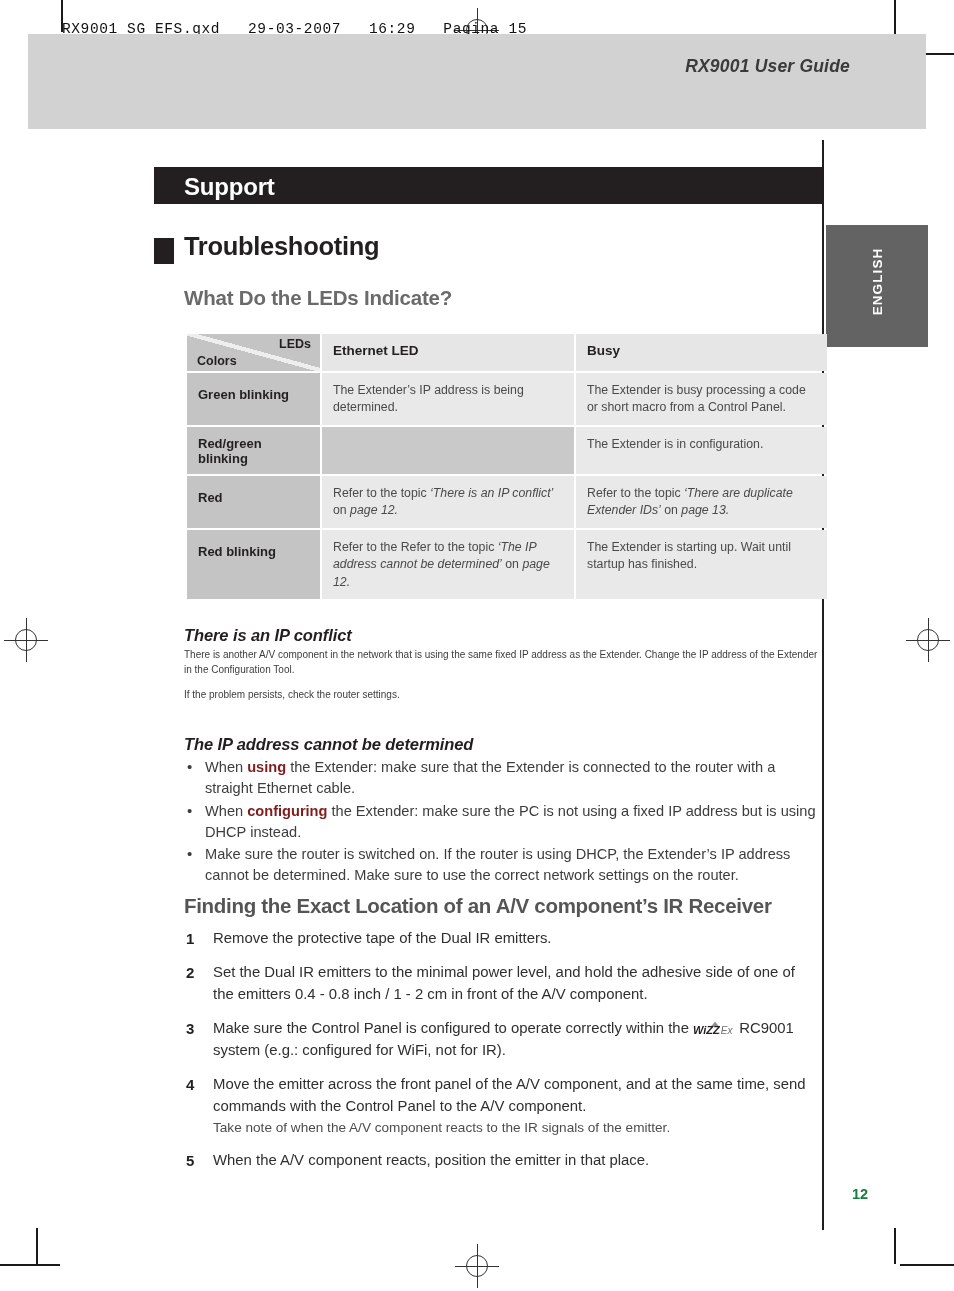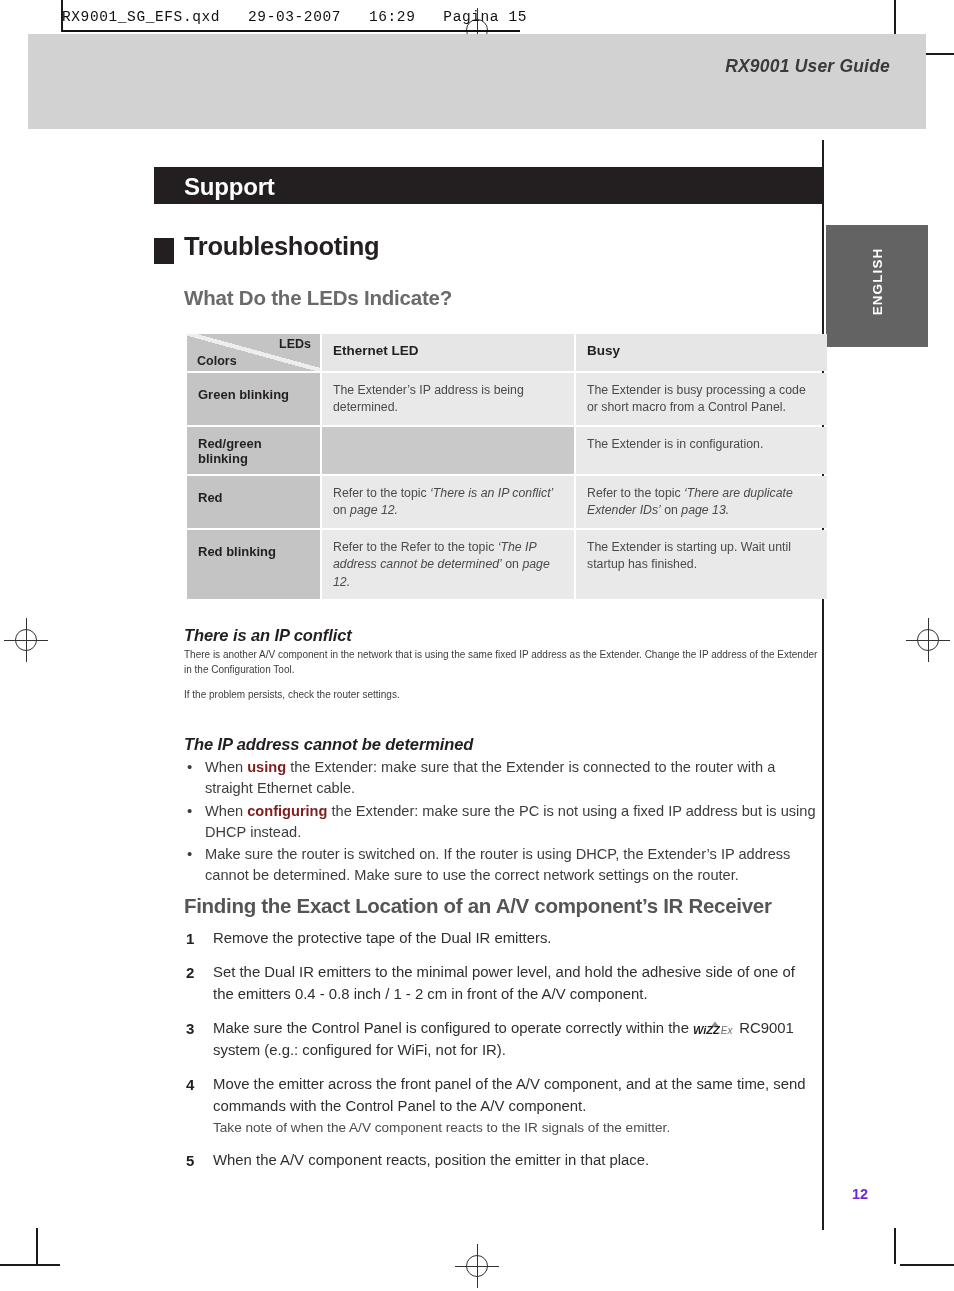--- a/index.html
+++ b/index.html
@@ -19,40 +19,40 @@
   .reg-mark .circle {
     position: absolute; left: 11px; top: 11px;
     width: 22px; height: 22px; border: 1px solid #333; border-radius: 50%;
     background: transparent;
   }
   .reg-mark .vline { position: absolute; left: 21.5px; top: 0; width: 1px; height: 44px; background: #333; }
   .reg-mark .hline { position: absolute; top: 21.5px; left: 0; height: 1px; width: 44px; background: #333; }
 
   
   .file-header {
-    position: absolute; left: 0; top: 4px; width: 954px; height: 29px;
+    position: absolute; left: 0; top: 16px; width: 954px; height: 29px;
   }
   .file-header .text {
     position: absolute; left: 62px; top: 5px;
     font-family: "Liberation Mono", monospace;
     font-size: 14.5px; letter-spacing: 0.6px; color: #111;
     white-space: pre;
   }
   .file-header .underline {
     position: absolute; left: 62px; top: 26px; width: 458px; height: 1.6px; background: #111;
   }
 
   
   .top-band {
     position: absolute; left: 28px; top: 34px; width: 898px; height: 95px;
     background: #d2d2d2;
   }
   .guide-title {
     position: absolute; right: 0px; top: 56px; width: 898px;
-    text-align: right; padding-right: 64px;
+    text-align: right; padding-right: 104px;
     font-style: italic; font-weight: bold; font-size: 17.5px;
     color: #3a3a3a; letter-spacing: 0.2px;
   }
 
   
   .page-rule {
     position: absolute; left: 822px; top: 140px; width: 2px; height: 1090px;
     background: #1f1f1f;
   }
 
@@ -169,21 +169,21 @@
     display: block; font-size: 13.6px; color: #4d4d4d; line-height: 1.42; margin-top: 1px;
   }
 
   .logo-inline {
     display: inline-block; position: relative; top: 3px;
     width: 42px; height: 15px; vertical-align: baseline;
   }
 
   .page-num {
     position: absolute; left: 852px; top: 1186px;
-    font-weight: bold; font-size: 14.5px; color: #6d28d9;
+    font-weight: bold; font-size: 14.5px; color: #15803d;
   }
 
   b { font-weight: bold; color: #7f1d1d; }
 </style>
 </head>
 <body>
 
 <div class="crop-line" style="left:61px; top:0; width:1.5px; height:32px;"></div>
 <div class="crop-line" style="left:36px; top:34px; width:1.5px; height:28px;"></div>
 <div class="crop-line" style="left:894px; top:0; width:1.5px; height:44px;"></div>

